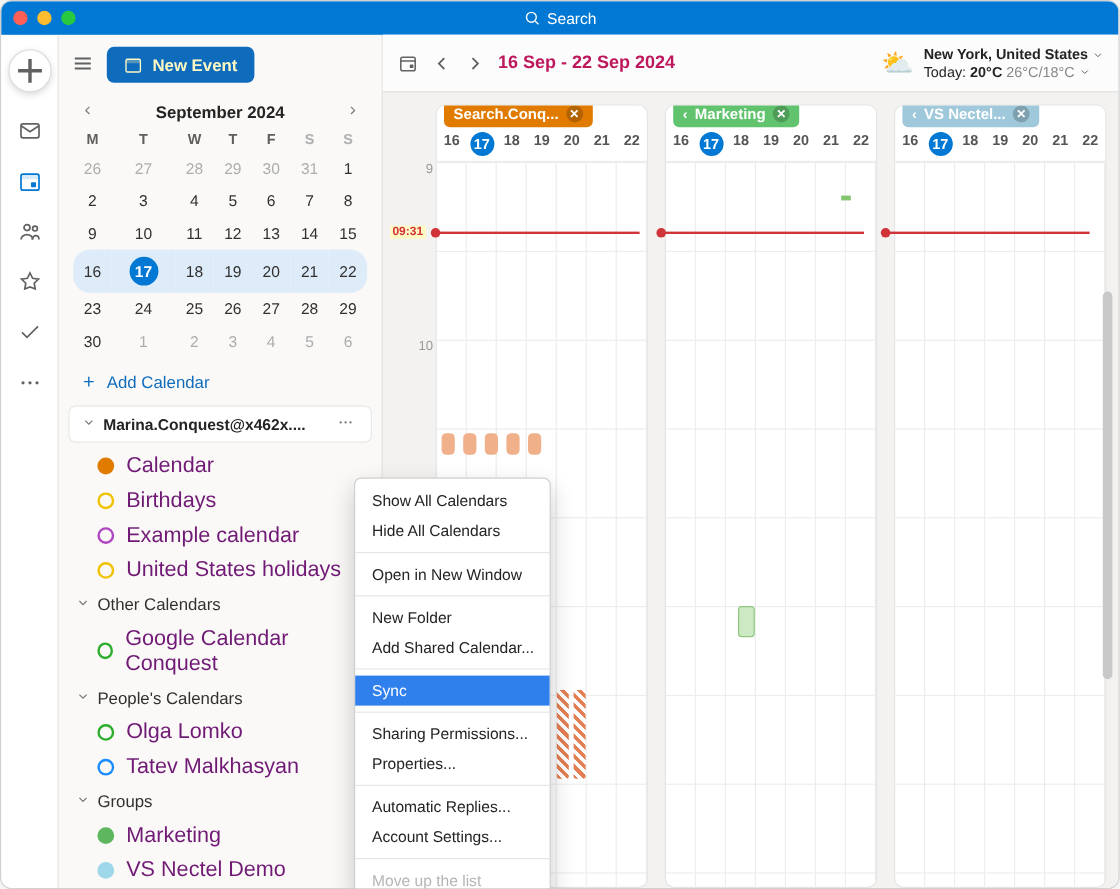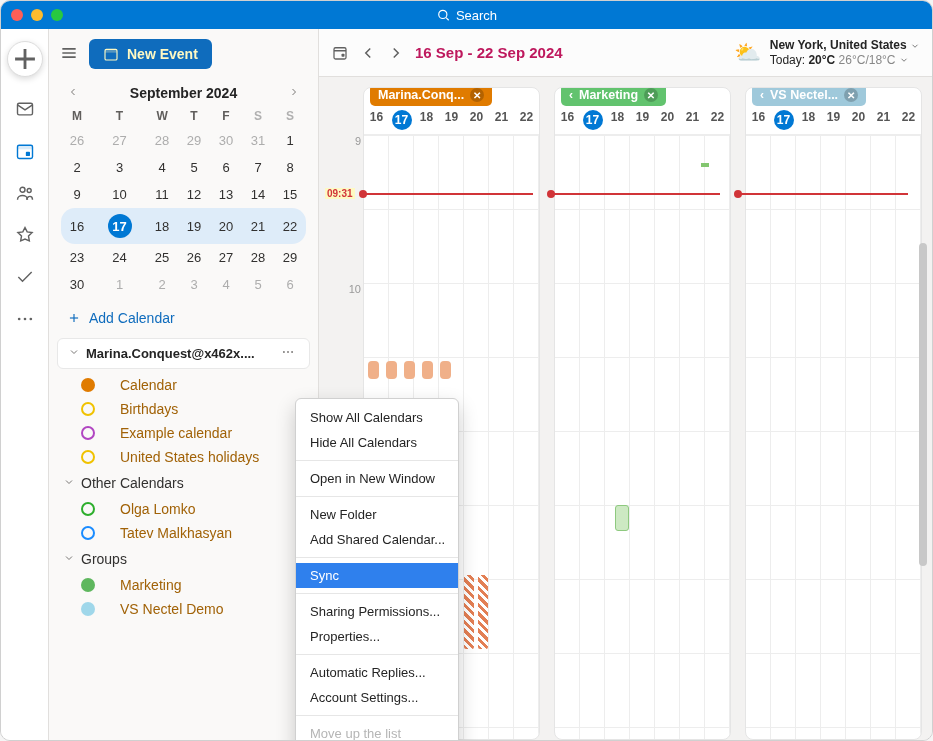--- a/index.html
+++ b/index.html
@@ -63,21 +63,21 @@
   .add-cal { display: flex; align-items: center; gap: 8px; color: var(--blue); font-weight: 500; padding: 8px 18px; font-size: 14px; }
 
   .account-row { display: flex; align-items: center; padding: 6px 10px; background: #fff; border: 1px solid #e8e8e8; border-radius: 6px; margin: 4px 8px; position: relative; }
   .account-row .chev { color: #797775; margin-right: 6px; }
   .account-row .label { font-weight: 600; white-space: nowrap; overflow: hidden; text-overflow: ellipsis; flex: 1; }
   .account-row .more { color: #797775; padding: 0 4px; }
 
   .tree { padding: 0 8px 8px 8px; overflow-y: auto; }
   .grp-hdr { display: flex; align-items: center; gap: 6px; padding: 6px 6px; color: #323130; font-size: 14px; }
   .grp-hdr .chev { color: #797775; }
-  .cal-item { display: flex; align-items: center; gap: 25px; padding: 4px 6px 4px 24px; font-size: 14px; color: #a16207; }
+  .cal-item { display: flex; align-items: center; gap: 10px; padding: 4px 6px 4px 24px; font-size: 18px; color: #701a75; }
   .swatch { width: 14px; height: 14px; border-radius: 50%; border: 2px solid; box-sizing: border-box; }
   .swatch.solid { border: none; }
 
   
   .content { flex: 1; display: flex; flex-direction: column; background: #f3f2f1; position: relative; }
   .topbar { height: 48px; display: flex; align-items: center; justify-content: space-between; padding: 0 12px; background: #fcfcfc; border-bottom: 1px solid var(--panel-border); }
   .topbar-left { display: flex; align-items: center; gap: 10px; }
   .topbar-left .icon-btn { color: #616161; }
   .date-range { font-weight: 600; font-size: 15px; color: #be185d; }
   .weather { display: flex; align-items: center; gap: 8px; }
@@ -344,20 +344,30 @@
         </div>
         <div class="cal-item">
           <span class="swatch" style="border-color: rgb(240, 194, 0);"></span>
           <span>United States holidays</span>
         </div>
         <div class="grp-hdr">
           <span class="chev"><svg width="12" height="12" viewBox="0 0 24 24" fill="none" stroke="currentColor" stroke-width="2">
               <path d="M6 9l6 6 6-6"></path>
             </svg></span>
           <span>Other Calendars</span>
+        </div>
+        <div class="cal-item">
+          <span class="swatch" style="border-color: rgb(44, 174, 44);"></span>
+          <span>Google Calendar Conquest</span>
+        </div>
+        <div class="grp-hdr">
+          <span class="chev"><svg width="12" height="12" viewBox="0 0 24 24" fill="none" stroke="currentColor" stroke-width="2">
+              <path d="M6 9l6 6 6-6"></path>
+            </svg></span>
+          <span>People's Calendars</span>
         </div>
         <div class="cal-item">
           <span class="swatch" style="border-color: rgb(44, 174, 44);"></span>
           <span>Olga Lomko</span>
         </div>
         <div class="cal-item">
           <span class="swatch" style="border-color: rgb(26, 140, 255);"></span>
           <span>Tatev Malkhasyan</span>
         </div>
         <div class="grp-hdr">
@@ -431,21 +441,21 @@
       <div class="now-line" style="top:116px;">
         <span class="lbl">09:31</span>
         <div class="now-seg first"></div>
           <div class="now-seg first"></div>
           <div class="now-seg first"></div>
       </div>
 
       <div class="panes" id="panes">
           <div class="pane">
             <div class="pane-tab t0">
-              <span class="lbl">Marina.Conq...</span>
+              <span class="lbl">Search.Conq...</span>
               <span class="x">✕</span>
             </div>
             <div class="day-hdr">
               <div class="d"><span>16</span></div>
               <div class="d today"><span>17</span></div>
               <div class="d"><span>18</span></div>
               <div class="d"><span>19</span></div>
               <div class="d"><span>20</span></div>
               <div class="d"><span>21</span></div>
               <div class="d"><span>22</span></div>

